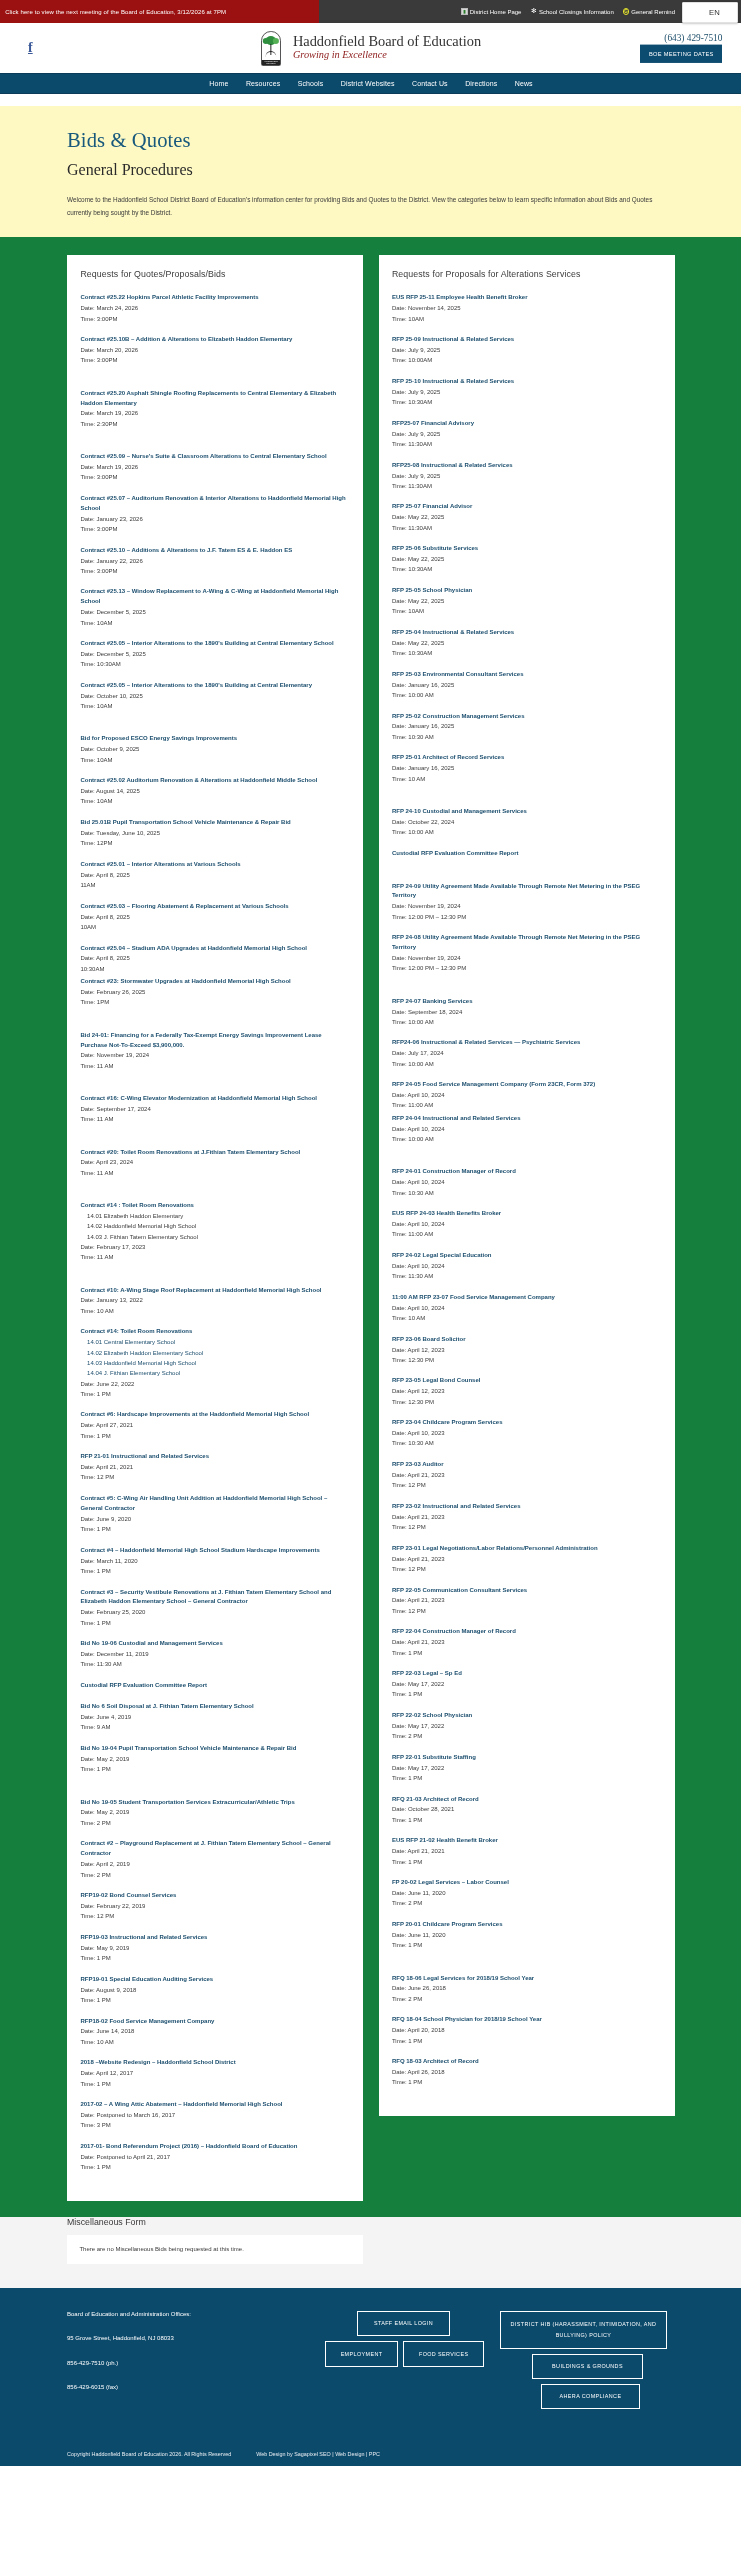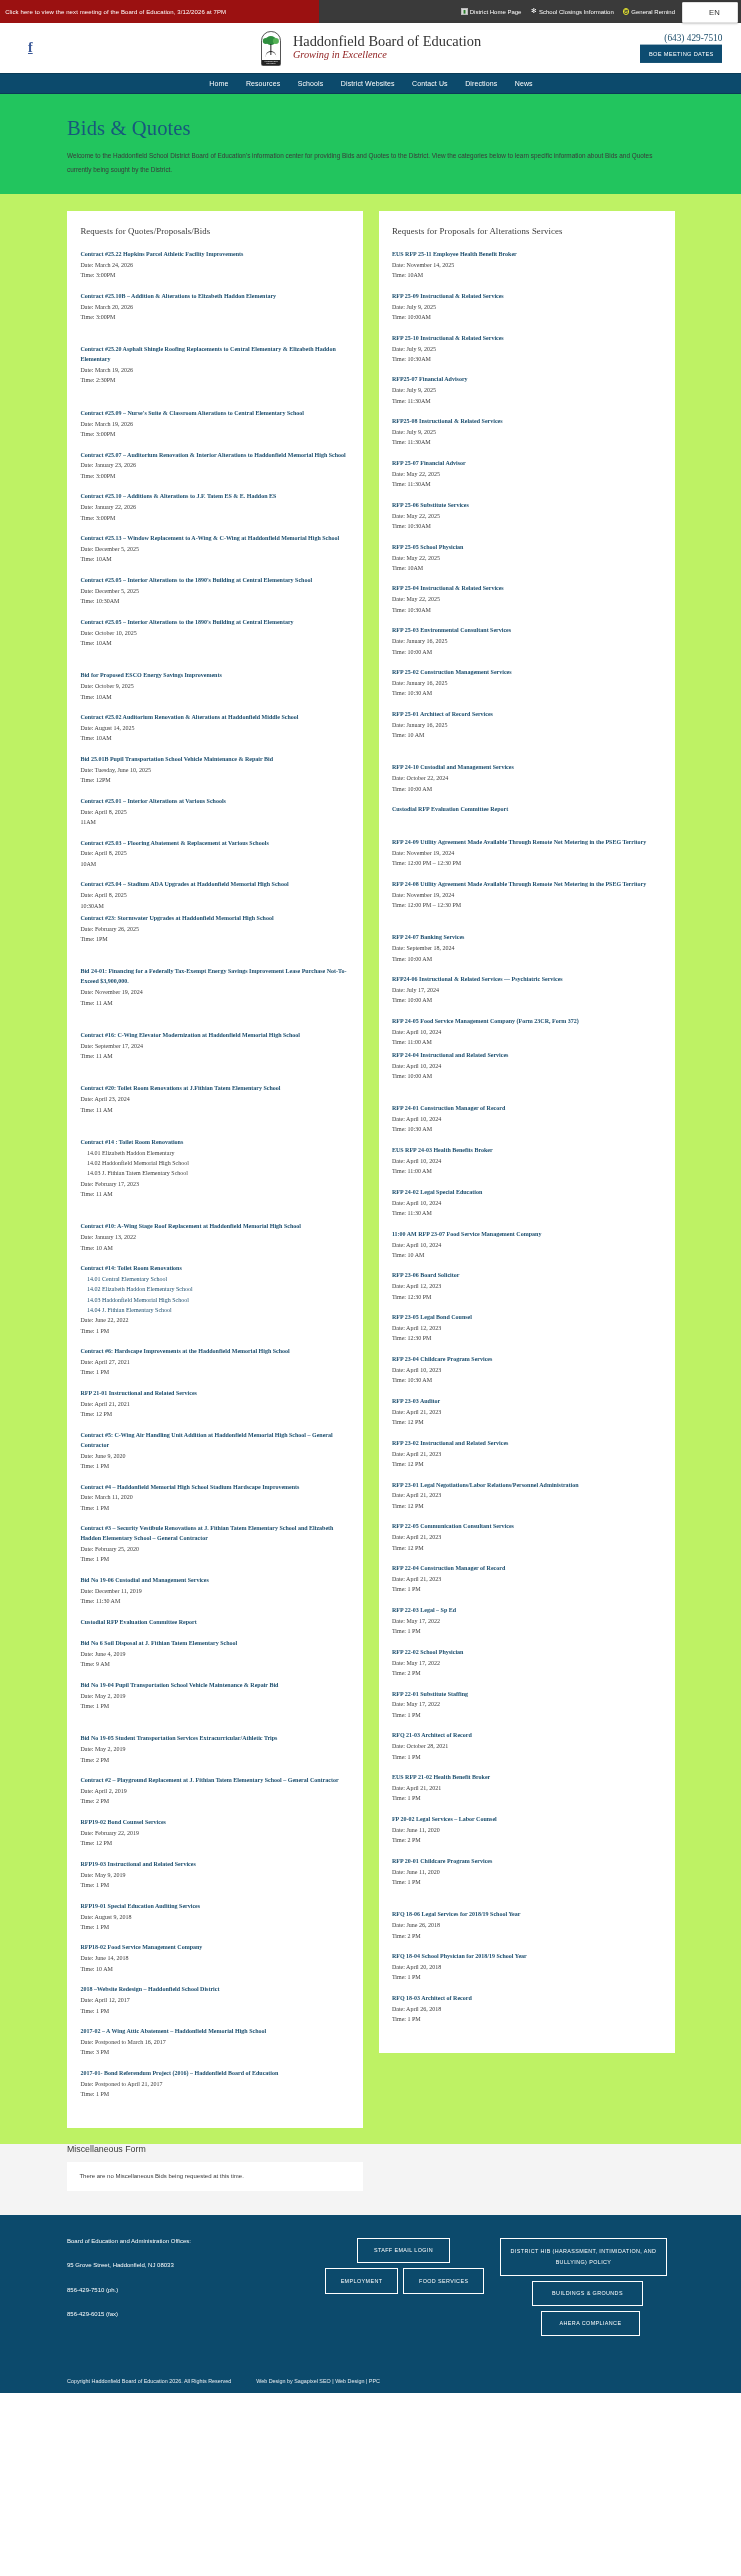--- a/index.html
+++ b/index.html
@@ -129,34 +129,34 @@
   
   .navbar {
     background: #0c4a6c; border-top: 1px solid #0a3c57; border-bottom: 1px solid #0a3c57;
     height: 21px; display: flex; align-items: center; justify-content: center; gap: 17.5px;
   }
   .navbar a {
     color: #ffffff; text-decoration: none; font-size: 7px; letter-spacing: 0.1px;
   }
 
   
-  .hero { padding: 23px 0 17.5px 0; background: #22c55e; }
+  .hero { padding: 23px 0 17.5px 0; background: #fef9c3; margin-top: 12px; }
   .wrap { width: 608px; margin: 0 auto; }
   .hero h1 {
     font-family: "Liberation Serif", serif; font-weight: normal;
     font-size: 20.6px; color: #17587c; margin-bottom: 9.3px; letter-spacing: 0.1px;
   }
   .hero h2 {
     font-family: "Liberation Serif", serif; font-weight: normal;
     font-size: 16px; color: #2b2b2b; margin-bottom: 13.4px;
   }
   .hero p { font-size: 6.4px; line-height: 2.1; color: #3a3a3a; max-width: 600px; }
 
   
-  .content-area { background: #bef264; padding: 17.5px 0 15.5px 0; font-family: Liberation Serif, serif; }
+  .content-area { background: #15803d; padding: 17.5px 0 15.5px 0; }
   .cols { display: flex; gap: 15.5px; align-items: flex-start; }
   .col {
     background: #ffffff; width: 296px; padding: 14.4px 13.4px 17.5px 13.4px;
     box-shadow: 0 0 0.5px rgba(0,0,0,.09);
   }
   .col h3 {
     font-weight: normal; font-size: 8.8px; color: #3a3a3a;
     margin-bottom: 14.4px; letter-spacing: 0.1px;
   }
   .entry { margin-bottom: 11.3px; }
@@ -264,20 +264,21 @@
   <a href="#">Schools</a>
   <a href="#">District Websites</a>
   <a href="#">Contact Us</a>
   <a href="#">Directions</a>
   <a href="#">News</a>
 </nav>
 
 <section class="hero">
   <div class="wrap">
     <h1>Bids &amp; Quotes</h1>
+    <h2>General Procedures</h2>
     <p>Welcome to the Haddonfield School District Board of Education's information center for providing Bids and Quotes to the District. View the categories below to learn specific information about Bids and Quotes currently being sought by the District.</p>
   </div>
 </section>
 
 <section class="content-area">
   <div class="wrap cols">
     <div class="col">
       <h3>Requests for Quotes/Proposals/Bids</h3>
       <div id="left-entries">
           <div class="entry">

